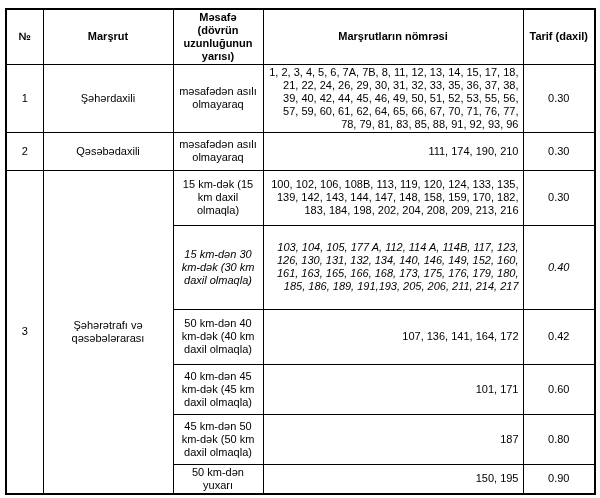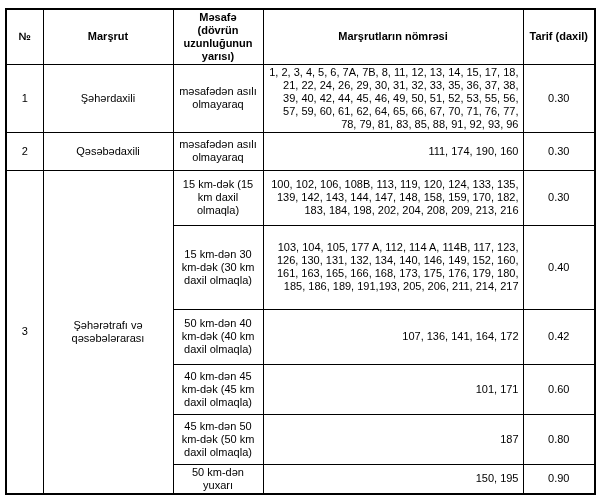--- a/index.html
+++ b/index.html
@@ -39,21 +39,21 @@
   }
   .cell-numbers {
     text-align: right;
     padding-left: 5px;
     padding-right: 3px;
   }
   tr.row-header  { height: 52px; }
   tr.row-1       { height: 65px; }
   tr.row-2       { height: 38px; }
   tr.row-3-s0    { height: 55px; }
-  tr.row-3-s1    { height: 84px; }
+  tr.row-3-s1    { height: 84px; font-style: italic; }
   tr.row-3-s2    { height: 55px; }
   tr.row-3-s3    { height: 50px; }
   tr.row-3-s4    { height: 50px; }
   tr.row-3-s5    { height: 28px; }
 </style>
 </head>
 <body>
 
 <table class="tariff-table">
   <colgroup>
@@ -77,21 +77,21 @@
       <td class="cell-no">1</td>
       <td class="cell-route">Şəhərdaxili</td>
       <td class="cell-distance">məsafədən asılı olmayaraq</td>
       <td class="cell-numbers">1, 2, 3, 4, 5, 6, 7A, 7B, 8, 11, 12, 13, 14, 15, 17, 18, 21, 22, 24, 26, 29, 30, 31, 32, 33, 35, 36, 37, 38, 39, 40, 42, 44, 45, 46, 49, 50, 51, 52, 53, 55, 56, 57, 59, 60, 61, 62, 64, 65, 66, 67, 70, 71, 76, 77, 78, 79, 81, 83, 85, 88, 91, 92, 93, 96</td>
       <td class="cell-tariff">0.30</td>
     </tr>
     <tr class="row-2">
       <td class="cell-no">2</td>
       <td class="cell-route">Qəsəbədaxili</td>
       <td class="cell-distance">məsafədən asılı olmayaraq</td>
-      <td class="cell-numbers">111, 174, 190, 160</td>
+      <td class="cell-numbers">111, 174, 190, 210</td>
       <td class="cell-tariff">0.30</td>
     </tr>
     <tr class="row-3-s0">
       <td class="cell-no" rowspan="6">3</td>
       <td class="cell-route" rowspan="6">Şəhərətrafı və qəsəbələrarası</td>
       <td class="cell-distance">15 km-dək (15 km daxil olmaqla)</td>
       <td class="cell-numbers">100, 102, 106, 108B, 113, 119, 120, 124, 133, 135, 139, 142, 143, 144, 147, 148, 158, 159, 170, 182, 183, 184, 198, 202, 204, 208, 209, 213, 216</td>
       <td class="cell-tariff">0.30</td>
     </tr>
     <tr class="row-3-s1">

